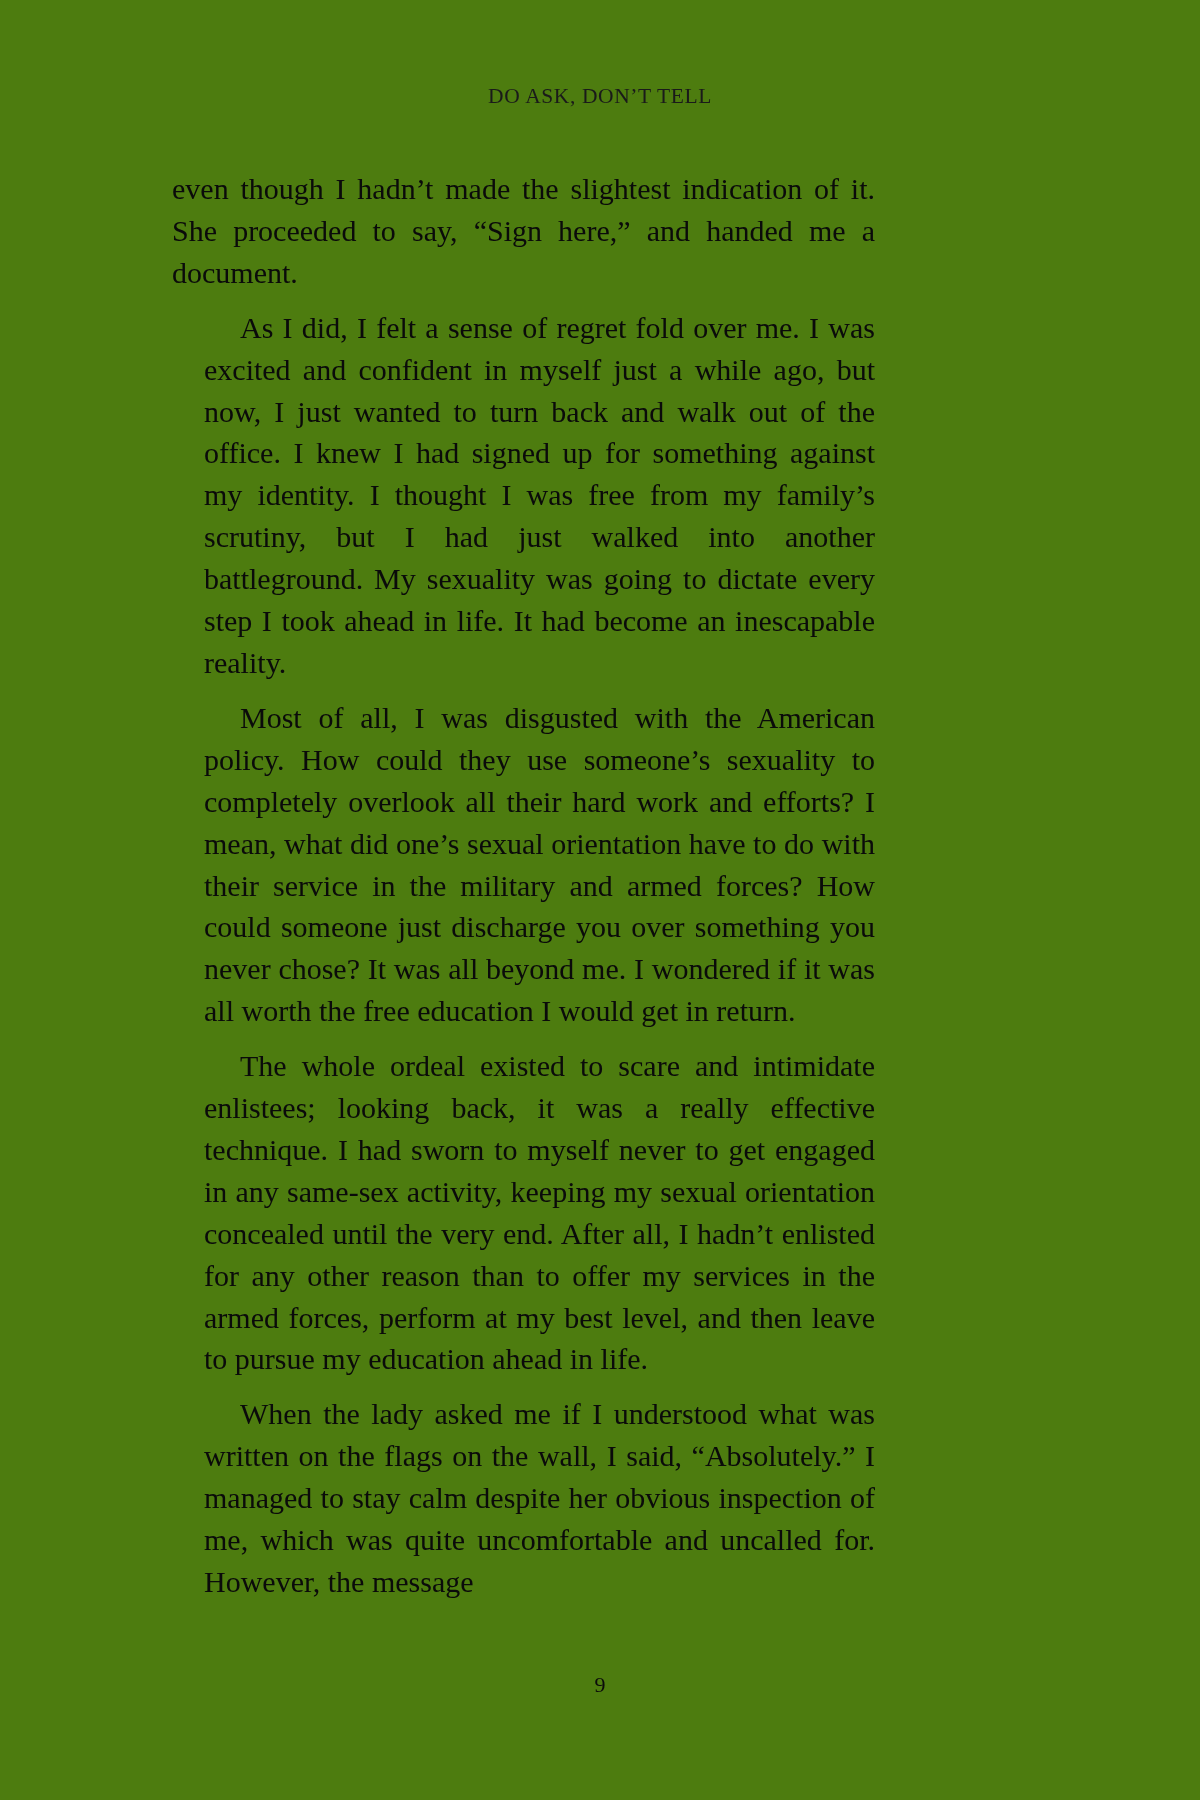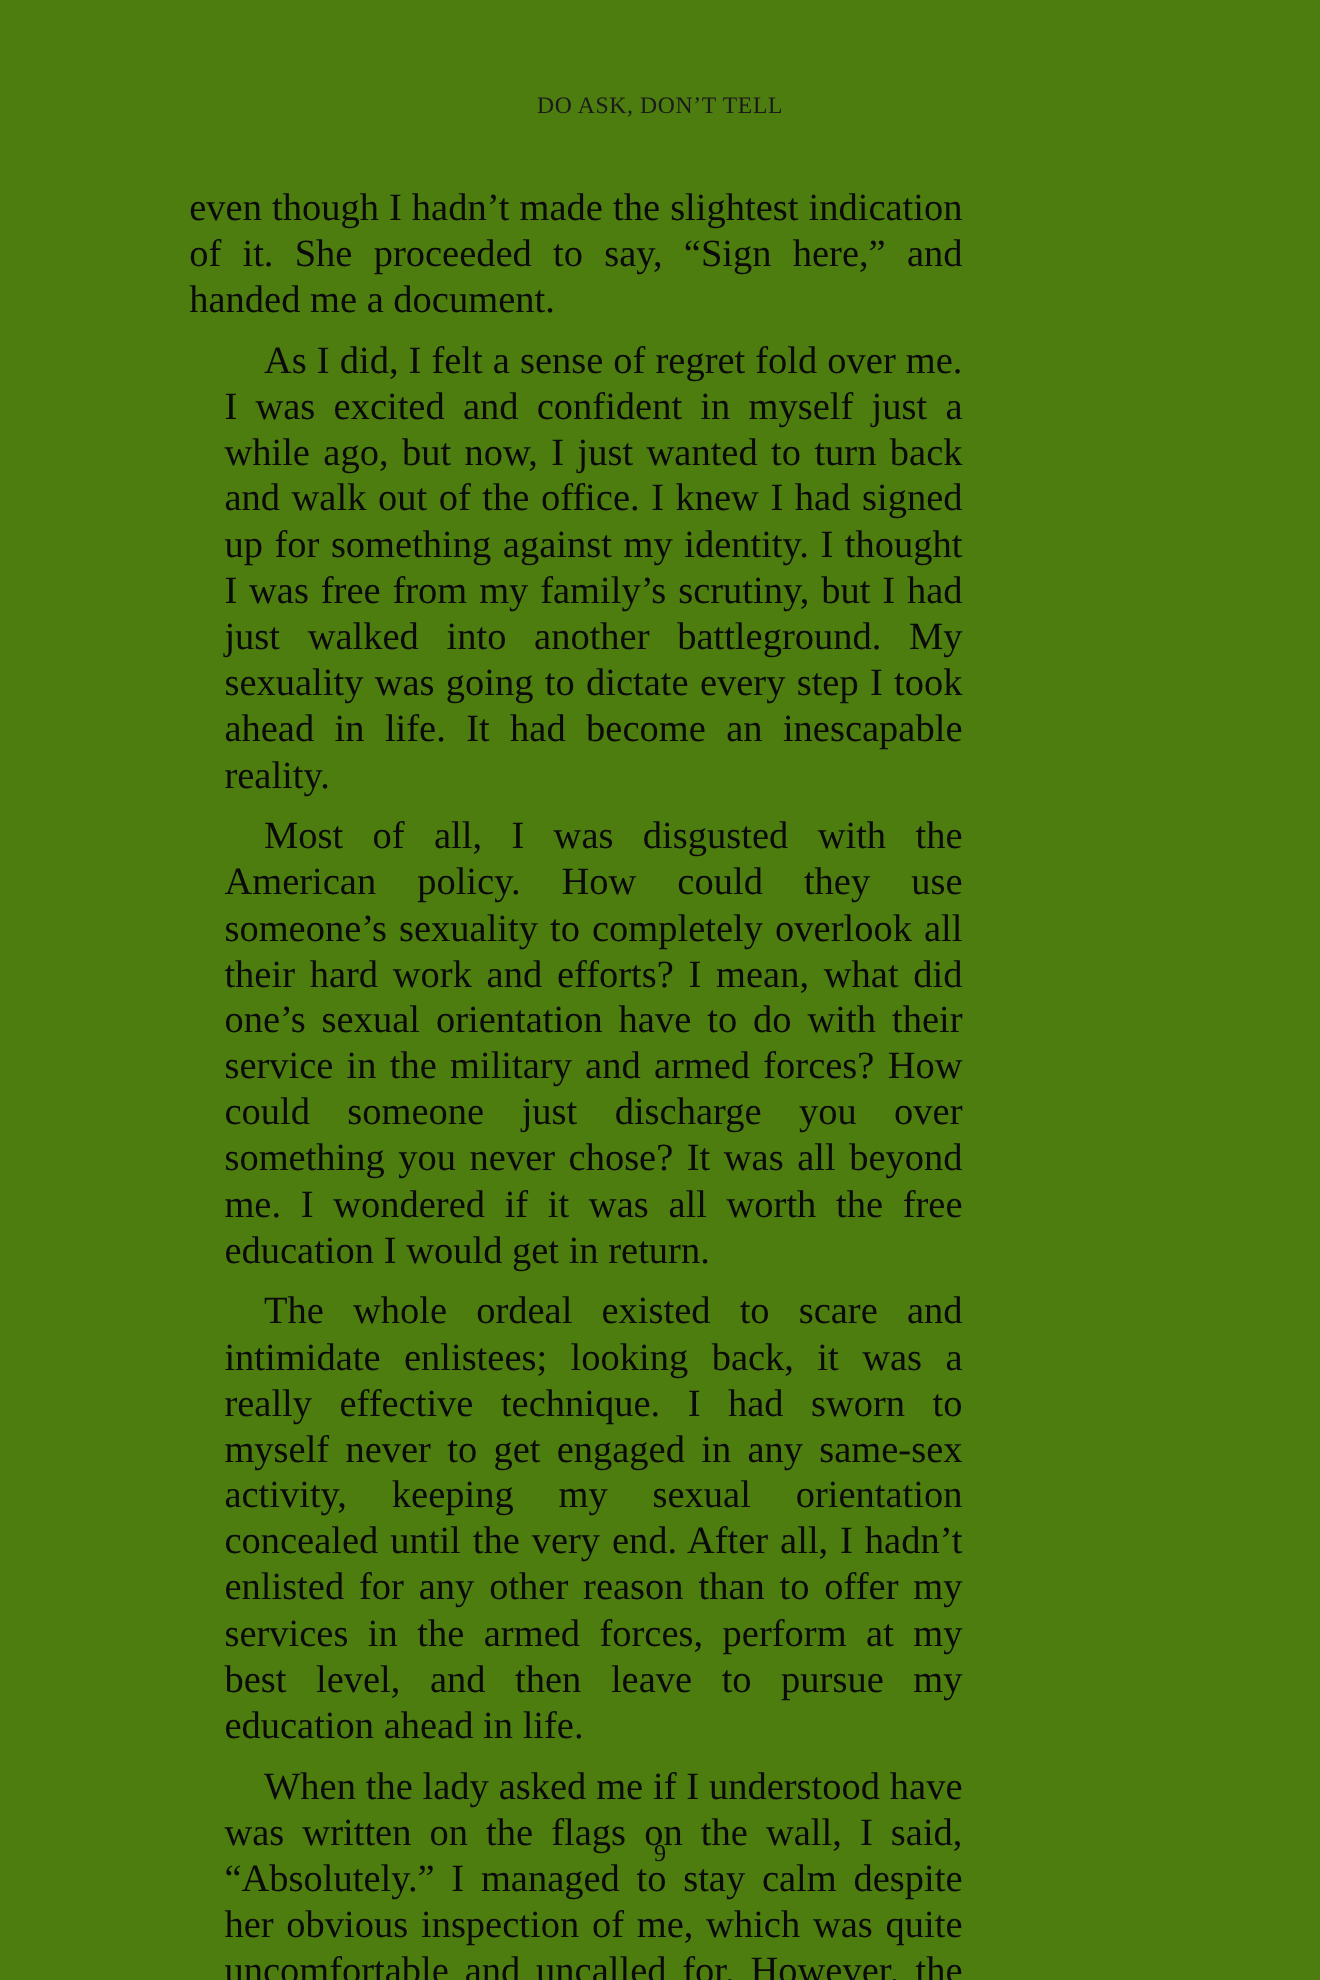--- a/index.html
+++ b/index.html
@@ -43,21 +43,21 @@
   
   .text-column {
     position: absolute;
     top: 168px;
     left: 172px;
     width: 703px;
   }
 
   .para {
     margin: 0 0 0 0;
-    font-size: 35px;
+    font-size: 30px;
     line-height: 41.9px;
     text-align: justify;
     text-justify: inter-word;
     color: #0a0a0a;
     hyphens: none;
     -webkit-hyphens: none;
   }
   .para.indent {
     text-indent: 36px;
   }
@@ -89,19 +89,19 @@
   <div class="text-column">
 
     <p class="para">even though I hadn’t made the slightest indication of it. She proceeded to say, “Sign here,” and handed me a document.</p>
 
     <p class="para indent">As I did, I felt a sense of regret fold over me. I was excited and confident in myself just a while ago, but now, I just wanted to turn back and walk out of the office. I knew I had signed up for something against my identity. I thought I was free from my family’s scrutiny, but I had just walked into another battleground. My sexuality was going to dictate every step I took ahead in life. It had become an inescapable reality.</p>
 
     <p class="para indent">Most of all, I was disgusted with the American policy. How could they use someone’s sexuality to completely overlook all their hard work and efforts? I mean, what did one’s sexual orientation have to do with their service in the military and armed forces? How could someone just discharge you over something you never chose? It was all beyond me. I wondered if it was all worth the free education I would get in return.</p>
 
     <p class="para indent">The whole ordeal existed to scare and intimidate enlistees; looking back, it was a really effective technique. I had sworn to myself never to get engaged in any same-sex activity, keeping my sexual orientation concealed until the very end. After all, I hadn’t enlisted for any other reason than to offer my services in the armed forces, perform at my best level, and then leave to pursue my education ahead in life.</p>
 
-    <p class="para indent">When the lady asked me if I understood have was written on the flags on the wall, I said, “Absolutely.” I managed to stay calm despite her obvious inspection of me, which was quite uncomfortable and uncalled for. However, the message</p>
+    <p class="para indent">When the lady asked me if I understood what was written on the flags on the wall, I said, “Absolutely.” I managed to stay calm despite her obvious inspection of me, which was quite uncomfortable and uncalled for. However, the message</p>
 
   </div>
 
   <div class="folio">9</div>
 
 </div>
 
 </body></html>

